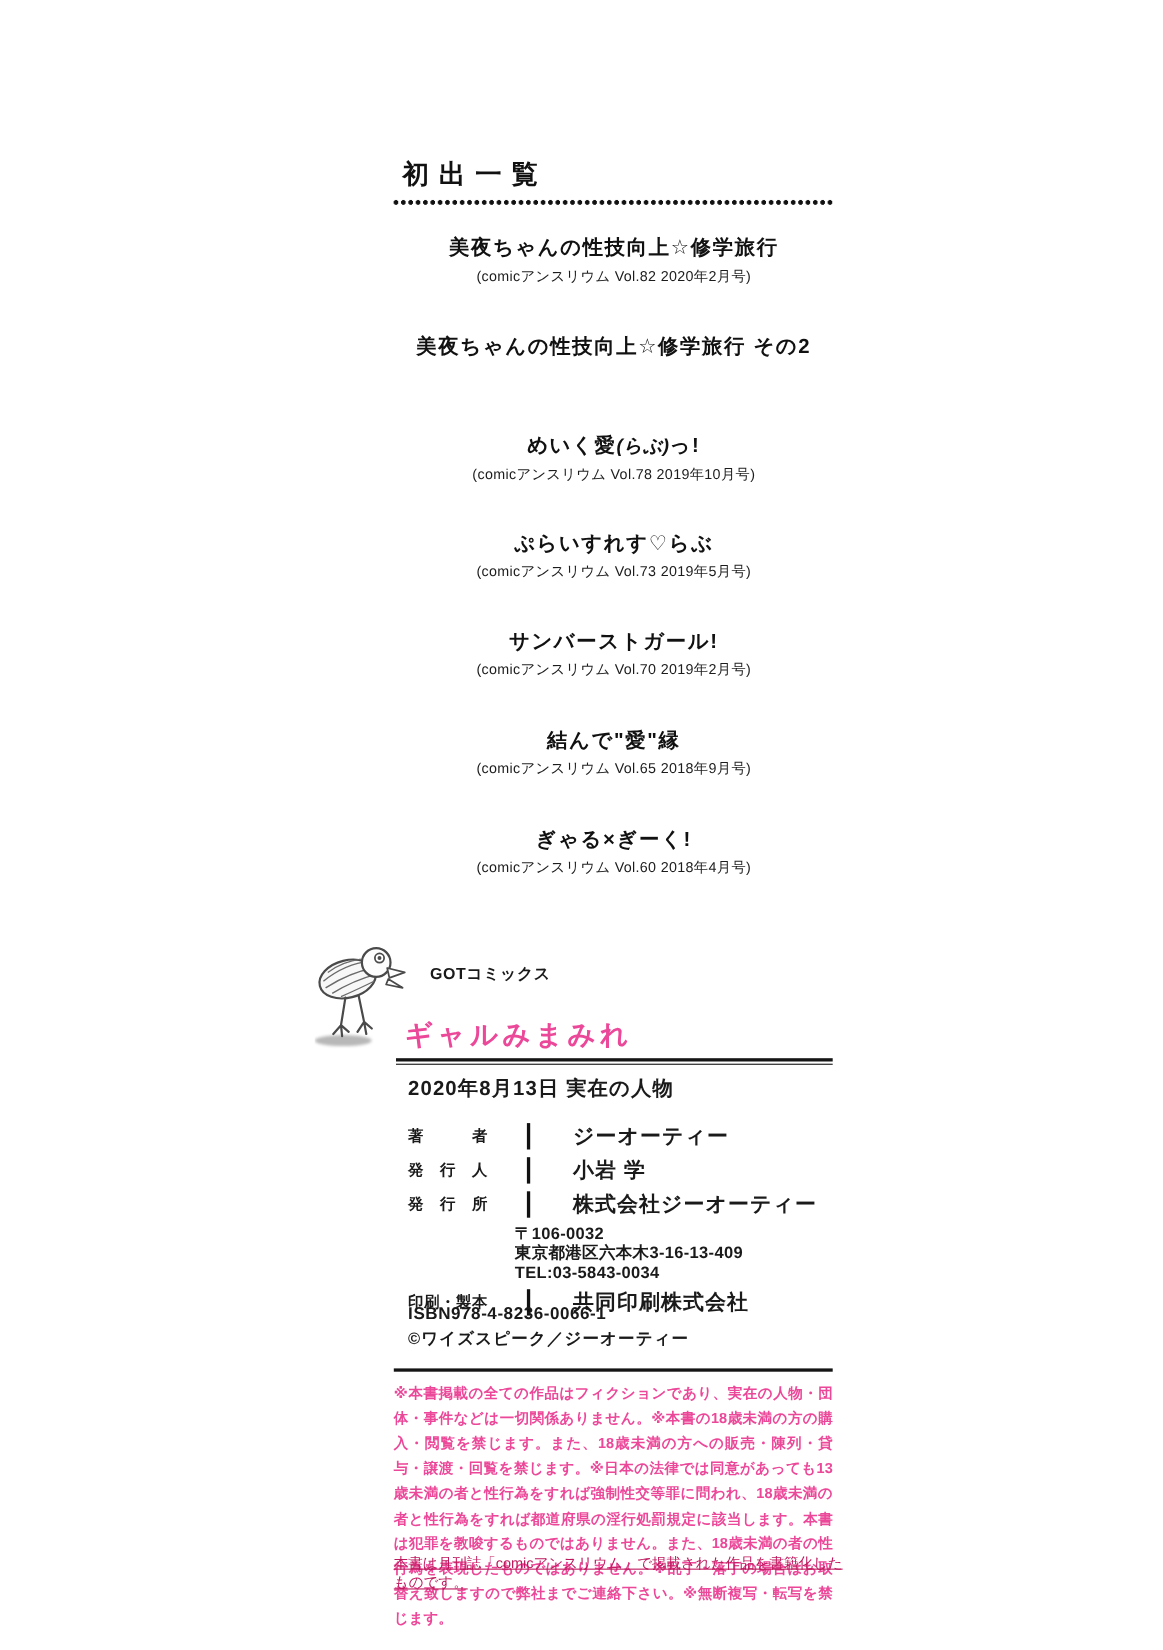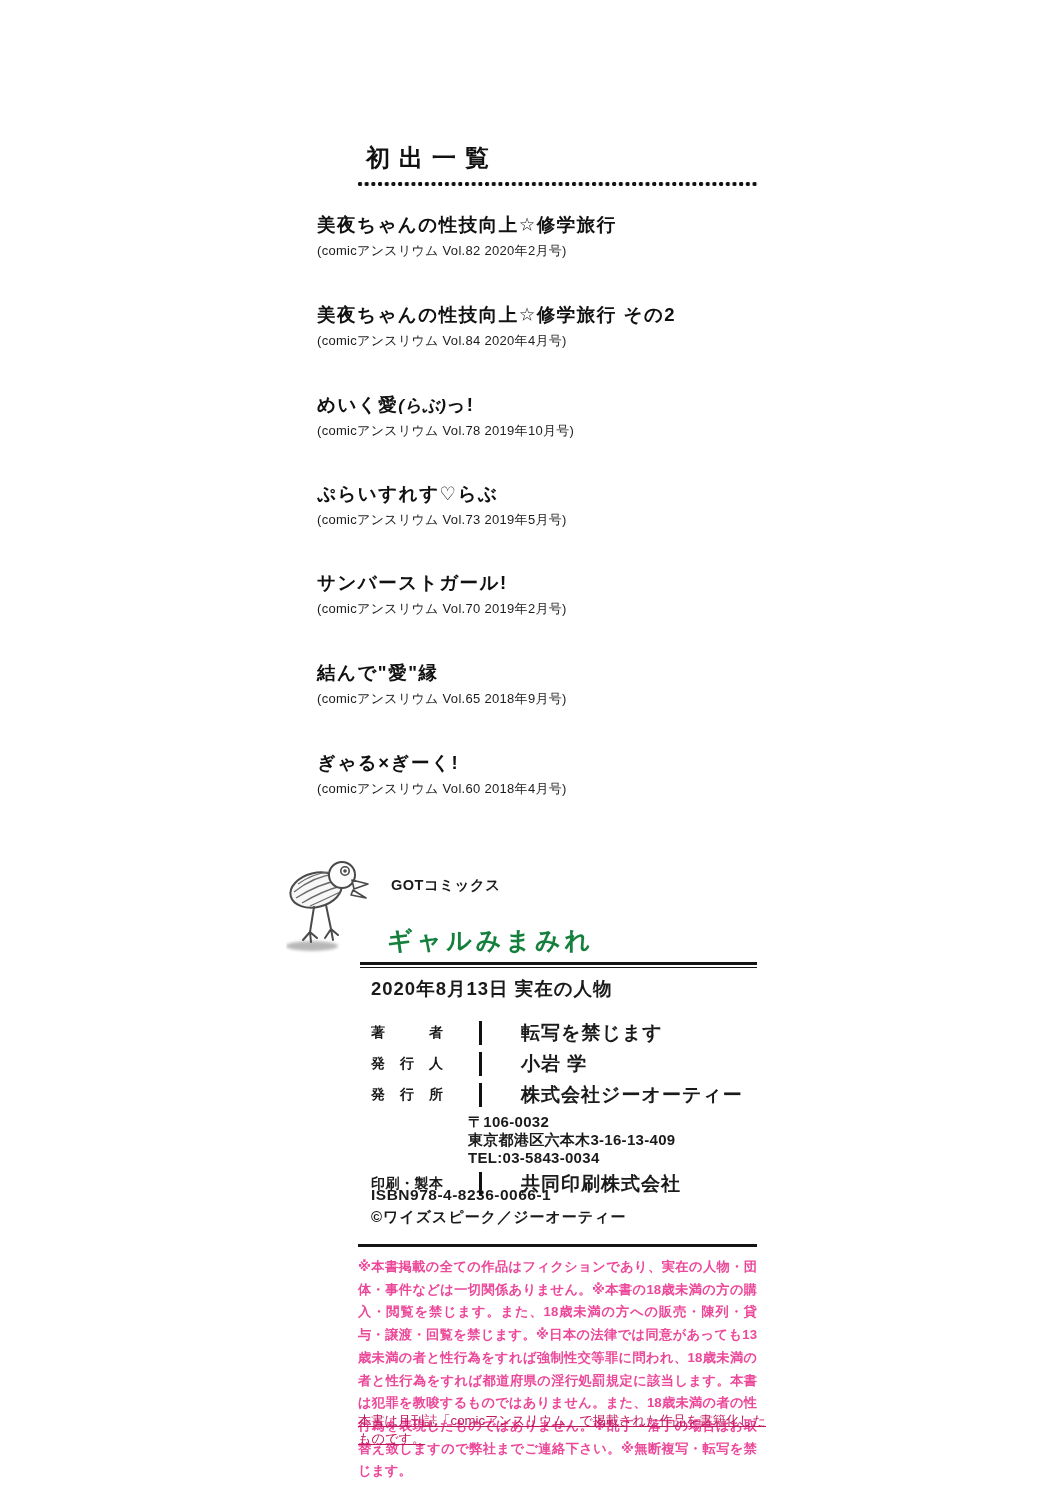--- a/index.html
+++ b/index.html
@@ -16,29 +16,29 @@
   .section-title {
     position:absolute; left:0; top:142px; width:100%;
     text-align:left; font-size:24px; font-weight:bold; letter-spacing:9px;
     text-indent:9px; color:#111;
   }
   .dotted-rule {
     position:absolute; left:0; top:180px; width:100%; height:8px;
     background-image:radial-gradient(circle at 3px 4px, #111 1.9px, transparent 2.4px);
     background-size:6.7px 8px; background-repeat:repeat-x;
   }
-  .chapter { position:absolute; left:-40px; width:482px; }
+  .chapter { position:absolute; left:-40px; width:482px; text-align:center; }
   .chapter-title { font-size:18.5px; font-weight:bold; letter-spacing:1.5px; color:#111; }
   .chapter-title .small-inline { font-size:17px; font-weight:bold; letter-spacing:0.5px;font-style:italic; }
   .chapter-source { font-size:13px; font-weight:500; margin-top:5px; letter-spacing:0.3px; color:#1c1c1c; }
 
   
   .logo-wrap { position:absolute; left:286px; top:858px; width:84px; height:96px; }
   .got-label { position:absolute; left:372px; top:876px; font-size:14.5px; font-weight:bold; letter-spacing:0.5px;margin-left:19px; }
-  .book-title { position:absolute; left:387px; top:924px; font-size:25px; font-weight:bold; letter-spacing:4px; color:#15803d; }
+  .book-title { position:absolute; left:368px; top:924px; font-size:25px; font-weight:bold; letter-spacing:4px; color:#ec4899; }
   .title-rule { position:absolute; left:360px; top:962px; width:397px; }
   .rule-thick { height:3px; background:#151515; }
   .rule-thin  { height:1px; background:#151515; margin-top:2px; }
   .edition-date { position:absolute; left:371px; top:976px; font-size:18.5px; font-weight:600; letter-spacing:1px; }
 
   .imprint-table { position:absolute; left:371px; top:1020px; width:390px; }
   .imprint-row { display:flex; align-items:center; margin-bottom:5px;gap:29px; }
   .imprint-label {
     width:72px; font-size:14px; font-weight:bold;
     text-align:justify; text-align-last:justify; letter-spacing:0;
@@ -72,21 +72,20 @@
     <div class="section-title">初出一覧</div>
     <div class="dotted-rule"></div>
 
     <div class="chapter" style="top:212px">
       <div class="chapter-title"><span>美夜ちゃんの性技向上☆修学旅行</span><span class="small-inline"></span><span></span></div>
       <div class="chapter-source">(comicアンスリウム Vol.82 2020年2月号)</div>
     </div>
 
     <div class="chapter" style="top:302px">
       <div class="chapter-title"><span>美夜ちゃんの性技向上☆修学旅行 その2</span><span class="small-inline"></span><span></span></div>
-      <div class="chapter-source">(comicアンスリウム Vol.84 2020年4月号)</div>
     </div>
 
     <div class="chapter" style="top:392px">
       <div class="chapter-title"><span>めいく愛</span><span class="small-inline">(らぶ)</span><span>っ!</span></div>
       <div class="chapter-source">(comicアンスリウム Vol.78 2019年10月号)</div>
     </div>
 
     <div class="chapter" style="top:481px">
       <div class="chapter-title"><span>ぷらいすれす♡らぶ</span><span class="small-inline"></span><span></span></div>
       <div class="chapter-source">(comicアンスリウム Vol.73 2019年5月号)</div>
@@ -144,21 +143,21 @@
   <div class="title-rule">
     <div class="rule-thick"></div>
     <div class="rule-thin"></div>
   </div>
   <div class="edition-date">2020年8月13日 実在の人物</div>
 
   <div class="imprint-table">
     <div class="imprint-row">
       <div class="imprint-label">著者</div>
       <div class="imprint-bar"></div>
-      <div class="imprint-value">転写を禁じます</div>
+      <div class="imprint-value">ジーオーティー</div>
     </div>
     <div class="imprint-row">
       <div class="imprint-label">発行人</div>
       <div class="imprint-bar"></div>
       <div class="imprint-value">小岩 学</div>
     </div>
     <div class="imprint-row">
       <div class="imprint-label">発行所</div>
       <div class="imprint-bar"></div>
       <div class="imprint-value">株式会社ジーオーティー</div>

